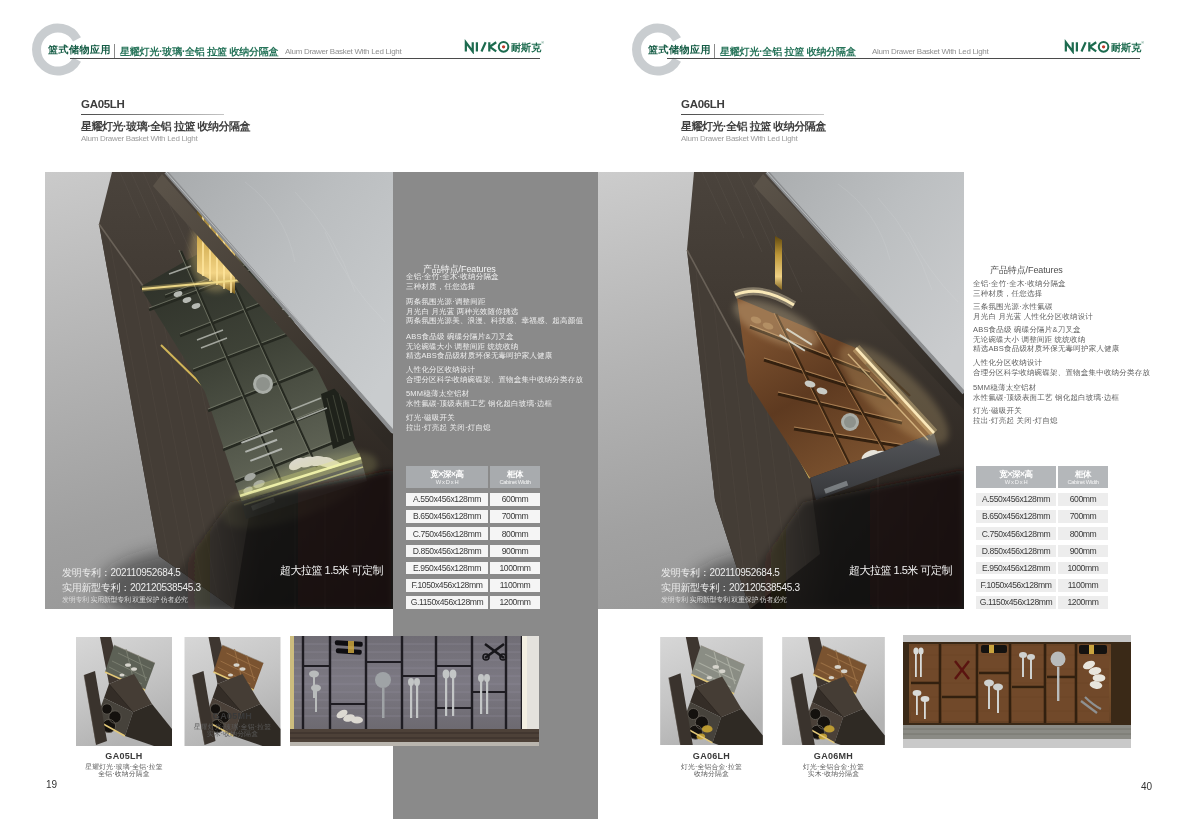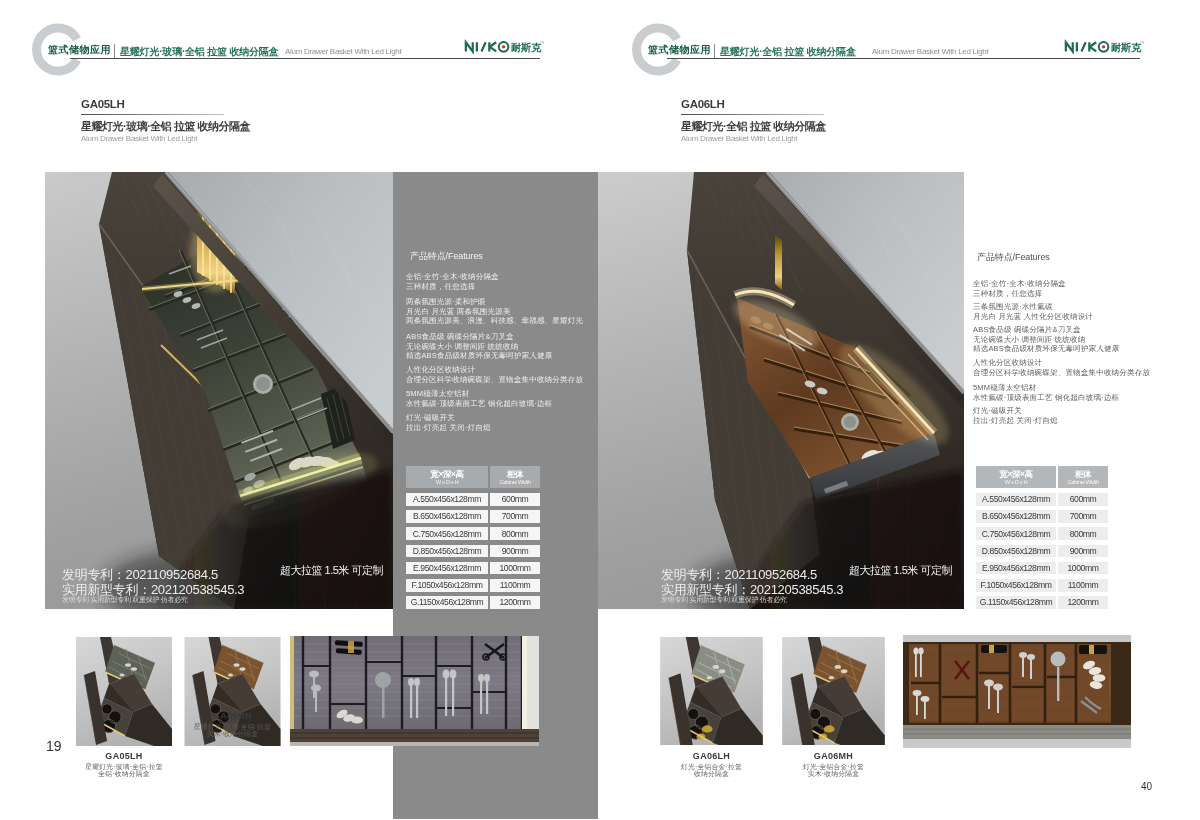--- a/index.html
+++ b/index.html
@@ -6,30 +6,30 @@
   body{width:1200px;height:820px;position:relative;background:#ffffff;
        font-family:"Liberation Sans", sans-serif;overflow:hidden;}
   .abs{position:absolute;}
   .hdr-cn1{font-size:10px;font-weight:bold;color:#155c45;letter-spacing:0.5px;}
   .hdr-cn2{font-size:10px;font-weight:bold;color:#27745a;letter-spacing:-0.2px;}
   .hdr-en{font-size:8px;color:#8f8f8f;letter-spacing:-0.3px;}
   .title-code{font-size:11.5px;color:#3c3c3c;font-weight:bold;letter-spacing:-0.3px;}
   .title-cn{font-size:11px;font-weight:bold;color:#3f3f3f;letter-spacing:-0.5px;}
   .title-en{font-size:8px;color:#9b9b9b;letter-spacing:-0.3px;}
   .feat{font-size:7.5px;line-height:9.6px;letter-spacing:0.2px;}
-  .feat h4{font-size:9px;font-weight:normal;margin:4px;letter-spacing:-0.1px;}
+  .feat h4{font-size:9px;font-weight:normal;margin:17px;letter-spacing:-0.1px;}
   .feat p{margin:0;}
   .trow{position:absolute;display:flex;align-items:center;justify-content:center;
         font-size:8.6px;color:#3a3a3a;letter-spacing:-0.4px;}
   .thead-cn{font-size:8.5px;font-weight:bold;line-height:10px;}
   .thead-en{font-size:5.8px;line-height:7px;opacity:.85;}
   .cap{position:absolute;text-align:center;}
   .cap b{font-size:9px;color:#3a3a3a;letter-spacing:0.3px;font-weight:bold;}
   .cap span{display:block;font-size:6.8px;color:#5a5a5a;line-height:7.4px;letter-spacing:0.2px;}
-  .patent1{font-size:13px;letter-spacing:-0.3px;}
+  .patent1{font-size:10px;letter-spacing:-0.3px;}
   .patent3{font-size:7px;letter-spacing:-0.3px;}
   .slogan{font-size:11px;letter-spacing:-0.5px;}
 </style>
 </head>
 <body>
 
 <svg class="abs" style="left:28px;top:18px" width="62" height="64" viewBox="0 0 62 64">
   <path d="M 49 21.4 A 21.5 21.5 0 1 0 49 41.6" fill="none" stroke="#c9cdd0" stroke-width="9"></path>
 </svg>
 
@@ -467,23 +467,23 @@
 <div class="abs feat" style="left:406px;top:248px;color:#f5f5f5">
     <h4>产品特点/Features</h4>
   </div>
 
 <div class="abs feat" style="left:406px;top:272px;color:#eeeeee">
     <p>全铝·全竹·全木·收纳分隔盒</p>
     <p>三种材质，任您选择</p>
   </div>
 
 <div class="abs feat" style="left:406px;top:297px;color:#eeeeee">
-    <p>两条氛围光源·柔和护眼</p>
-    <p>月光白 月光蓝 两条氛围光源美</p>
-    <p>两条氛围光源美、浪漫、科技感、幸福感、星耀灯光</p>
+    <p>两条氛围光源·调整间距</p>
+    <p>月光白 月光蓝 两种光效随你挑选</p>
+    <p>两条氛围光源美、浪漫、科技感、幸福感、超高颜值</p>
   </div>
 
 <div class="abs feat" style="left:406px;top:332px;color:#eeeeee">
     <p>ABS食品级 碗碟分隔片&amp;刀叉盒</p>
     <p>无论碗碟大小 调整间距 统统收纳</p>
     <p>精选ABS食品级材质环保无毒呵护家人健康</p>
   </div>
 
 <div class="abs feat" style="left:406px;top:365px;color:#eeeeee">
     <p>人性化分区收纳设计</p>
@@ -1000,15 +1000,15 @@
 </svg>
 
 <div class="cap" style="left:74px;top:745px;width:100px"><b>GA05LH</b><span>星耀灯光·玻璃·全铝·拉篮</span><span>全铝·收纳分隔盒</span></div>
 
 <div class="cap" style="left:182px;top:705px;width:101px"><b>GA05MH</b><span>星耀灯光·玻璃·全铝·拉篮</span><span>实木·收纳分隔盒</span></div>
 
 <div class="cap" style="left:660px;top:745px;width:103px"><b>GA06LH</b><span>灯光·全铝合金·拉篮</span><span>收纳分隔盒</span></div>
 
 <div class="cap" style="left:782px;top:745px;width:103px"><b>GA06MH</b><span>灯光·全铝合金·拉篮</span><span>实木·收纳分隔盒</span></div>
 
-<div class="abs" style="left:46px;top:738px;font-size:14px;color:#333">19</div>
+<div class="abs" style="left:46px;top:779px;font-size:10px;color:#333">19</div>
 
 <div class="abs" style="left:1141px;top:781px;font-size:10px;color:#333">40</div>
 
 </body></html>

